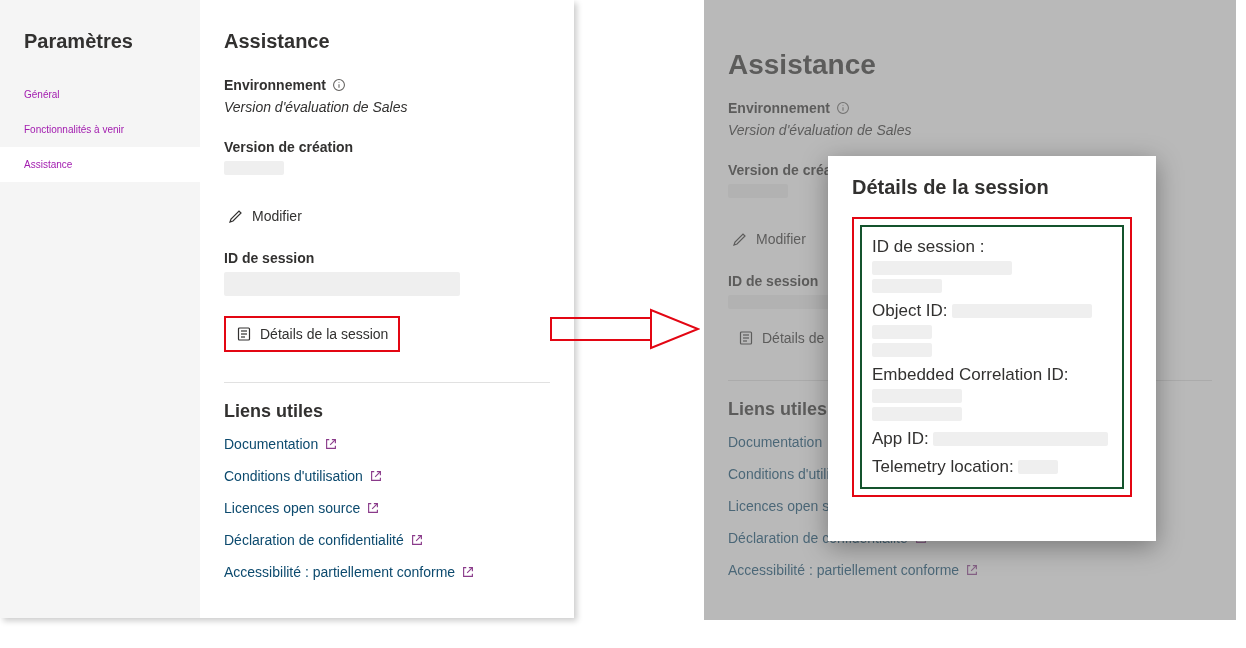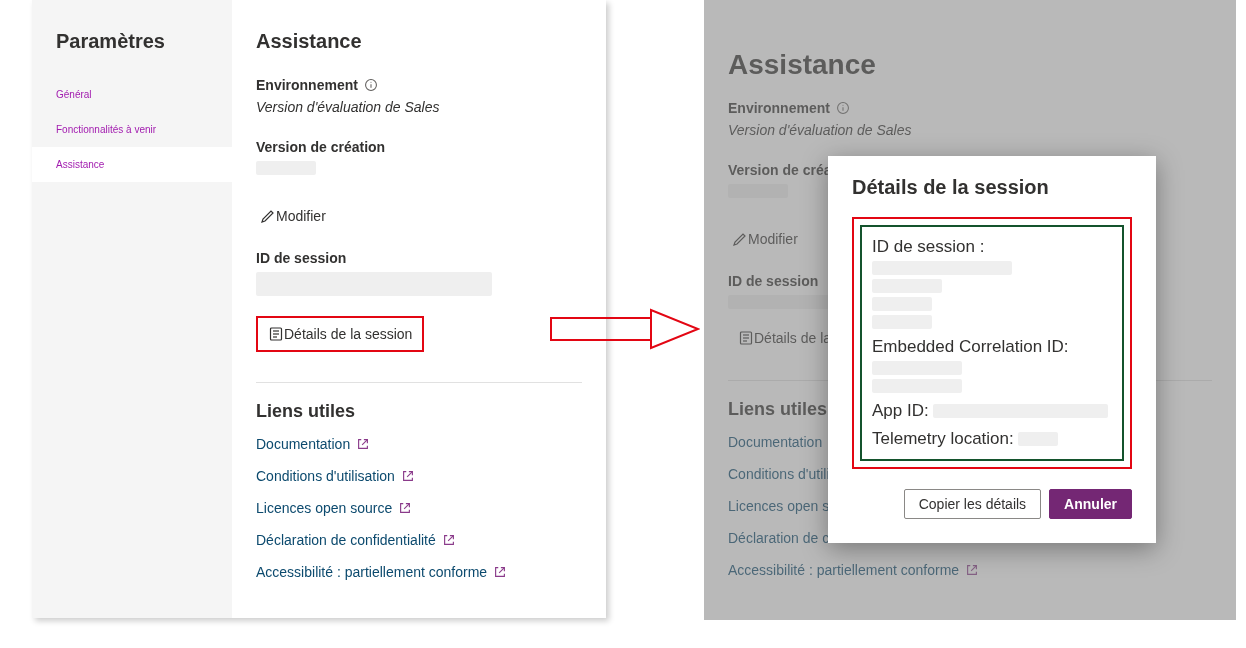--- a/index.html
+++ b/index.html
@@ -12,21 +12,20 @@
     width: 1246px;
     height: 648px;
     position: relative;
     overflow: hidden;
   }
   .stage {
     display: flex;
     width: 1246px;
     height: 648px;
     position: relative;
-    padding-left: 32px;
   }
 
   
   .panel-left {
     width: 574px;
     height: 618px;
     margin: 0;
     background: #fff;
     display: flex;
     position: relative;
@@ -86,21 +85,21 @@
   .redacted.w60  { width: 60px; }
   .redacted.w70  { width: 70px; }
   .redacted.w90  { width: 90px; }
   .redacted.w120 { width: 120px; }
   .redacted.w140 { width: 140px; }
   .redacted.line { width: 236px; height: 24px; display:block; margin-top:4px; }
 
   .modify-link, .session-btn {
     display: inline-flex;
     align-items: center;
-    gap: 0;
+    gap: 8px;
     font-size: 14px;
     color: #323130;
     cursor: pointer;
     padding: 6px 4px;
   }
   .session-btn-wrap {
     border: 2px solid #e30613;
     padding: 4px 8px;
     display: inline-block;
     margin-top: 6px;
@@ -423,20 +422,24 @@
 
       <div class="details-box">
         <div class="details-box-inner">
           <div class="details-row">
             <span class="lbl">ID de session :</span>
             <span class="redacted w140"></span>
           </div>
           <div class="details-row" style="margin-top:-4px">
             <span class="redacted w70"></span>
           </div>
+          <div class="details-row">
+            <span class="lbl">Object ID:</span>
+            <span class="redacted w140"></span>
+          </div>
           <div class="details-row" style="margin-top:-4px">
             <span class="redacted w60"></span>
           </div>
           <div class="details-row" style="margin-top:-4px">
             <span class="redacted w60"></span>
           </div>
           <div class="details-row">
             <span class="lbl">Embedded Correlation ID:</span>
             <span class="redacted w90"></span>
           </div>
@@ -447,21 +450,17 @@
             <span class="lbl">App ID:</span>
             <span class="redacted" style="width:175px"></span>
           </div>
           <div class="details-row" style="margin-bottom:0">
             <span class="lbl">Telemetry location:</span>
             <span class="redacted" style="width:40px"></span>
           </div>
         </div>
       </div>
 
-      <div class="modal-actions">
-        <button class="btn btn-secondary">Copier les détails</button>
-        <button class="btn btn-primary">Annuler</button>
-      </div>
     </div>
 
   </div>
 
 </div>
 
 </body></html>

